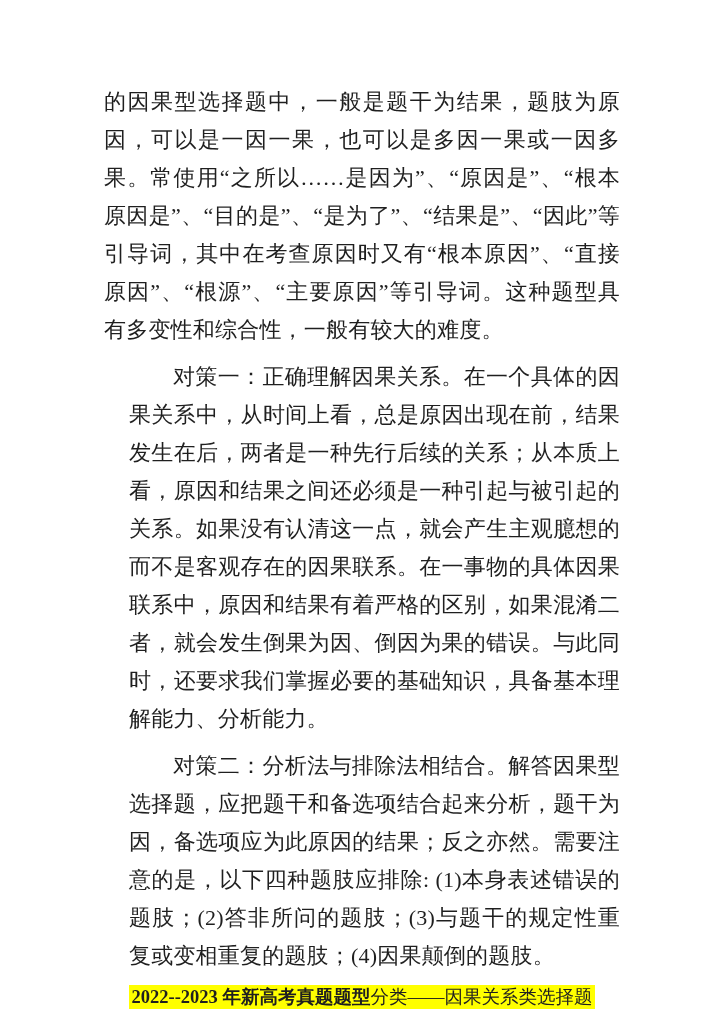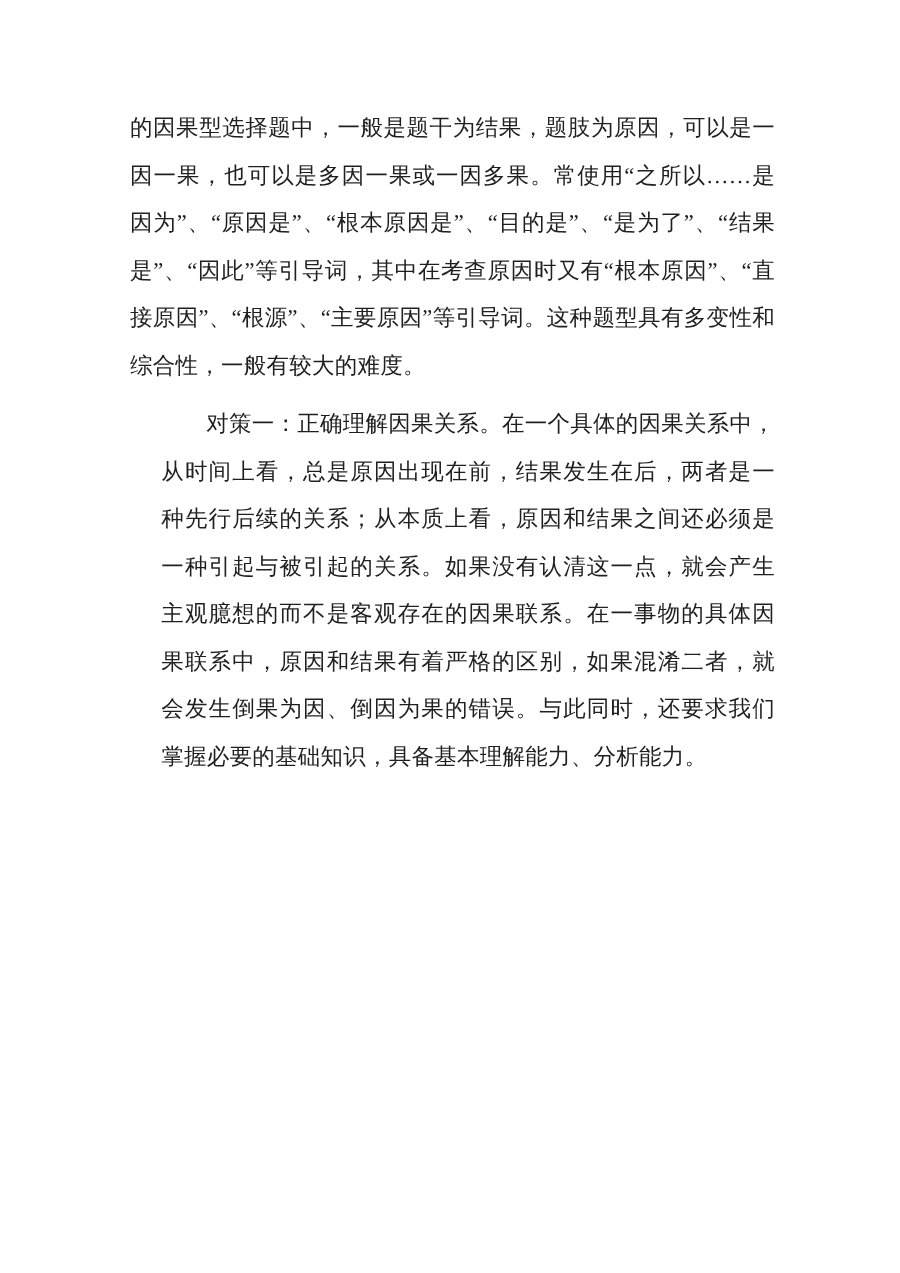--- a/index.html
+++ b/index.html
@@ -16,21 +16,21 @@
   }
   .page {
     box-sizing: border-box;
     width: 720px;
     height: 1018px;
     padding: 83px 100px 0 104px;
     background: #ffffff;
   }
   p.para {
     margin: 0 0 9px 0;
-    font-size: 18px;
+    font-size: 22px;
     line-height: 38px;
     text-align: justify;
     text-justify: inter-ideograph;
     letter-spacing: 0.2px;
   }
   p.para.indent {
     text-indent: 2em;
     margin-left: 25px;
   }
   p.heading {
@@ -49,15 +49,19 @@
 </style>
 </head>
 <body style="color: rgb(31, 31, 31); background: rgb(255, 255, 255);">
 
 <div class="page">
 
   <p class="para">的因果型选择题中，一般是题干为结果，题肢为原因，可以是一因一果，也可以是多因一果或一因多果。常使用“之所以……是因为”、“原因是”、“根本原因是”、“目的是”、“是为了”、“结果是”、“因此”等引导词，其中在考查原因时又有“根本原因”、“直接原因”、“根源”、“主要原因”等引导词。这种题型具有多变性和综合性，一般有较大的难度。</p>
 
   <p class="para indent">对策一：正确理解因果关系。在一个具体的因果关系中，从时间上看，总是原因出现在前，结果发生在后，两者是一种先行后续的关系；从本质上看，原因和结果之间还必须是一种引起与被引起的关系。如果没有认清这一点，就会产生主观臆想的而不是客观存在的因果联系。在一事物的具体因果联系中，原因和结果有着严格的区别，如果混淆二者，就会发生倒果为因、倒因为果的错误。与此同时，还要求我们掌握必要的基础知识，具备基本理解能力、分析能力。</p>
 
+  <p class="para indent">对策二：分析法与排除法相结合。解答因果型选择题，应把题干和备选项结合起来分析，题干为因，备选项应为此原因的结果；反之亦然。需要注意的是，以下四种题肢应排除: (1)本身表述错误的题肢；(2)答非所问的题肢；(3)与题干的规定性重复或变相重复的题肢；(4)因果颠倒的题肢。</p>
 
+  <p class="heading">
+    <span class="hl" style="background: rgb(255, 255, 0);"><span class="hl-bold">2022--2023 年新高考真题题型</span><span>分类——因果关系类选择题</span></span>
+  </p>
 
 </div>
 
 </body></html>

